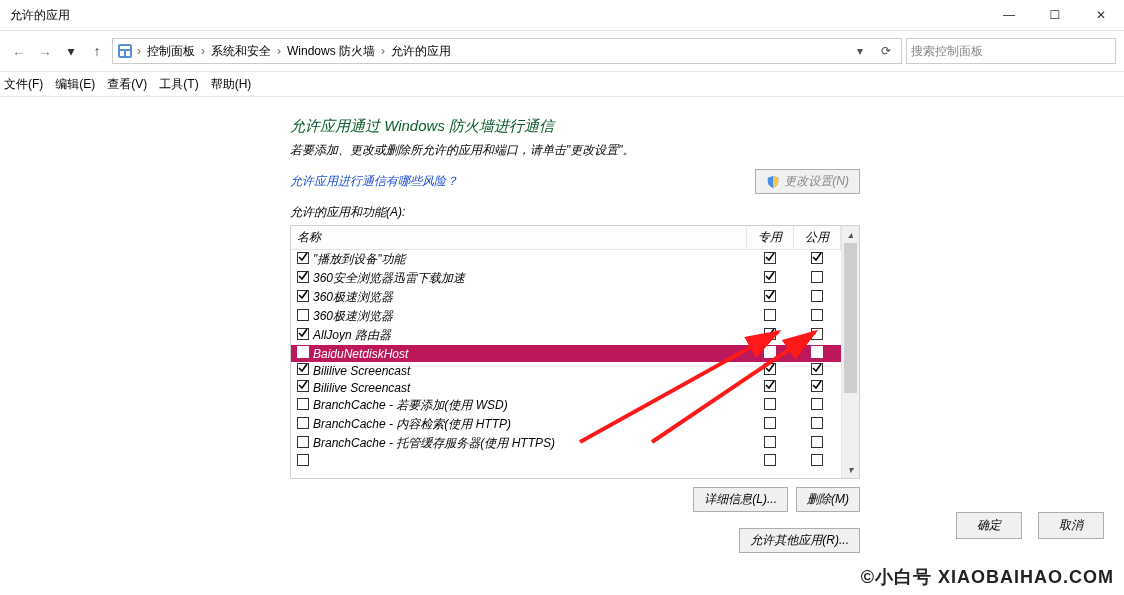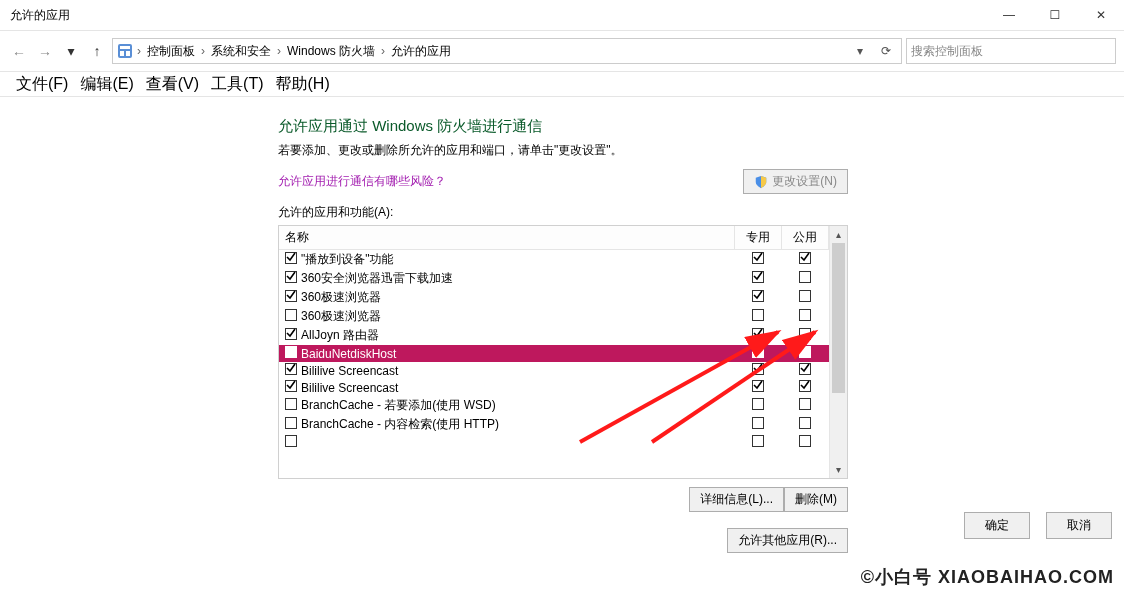--- a/index.html
+++ b/index.html
@@ -10,28 +10,28 @@
   .addrbar { height: 32px; display: flex; align-items: center; padding: 4px 8px; border-bottom: 1px solid #e5e5e5; gap: 4px; }
   .navbtn { width: 22px; height: 22px; display: flex; align-items: center; justify-content: center; font-size: 14px; color: #888; }
   .navbtn.enabled { color: #333; }
   .addr-path { flex: 1; height: 24px; border: 1px solid #ccc; display: flex; align-items: center; padding: 0 4px; gap: 4px; }
   .cp-icon { width: 16px; height: 16px; }
   .breadcrumb { display: flex; align-items: center; gap: 2px; }
   .breadcrumb .seg { padding: 2px 4px; white-space: nowrap; }
   .breadcrumb .sep { color: #666; }
   .addr-refresh, .addr-dropdown { width: 22px; display: flex; align-items: center; justify-content: center; color: #555; }
   .searchbox { width: 200px; height: 24px; border: 1px solid #ccc; display: flex; align-items: center; padding: 0 4px; color: #888; }
-  .menubar { height: 24px; display: flex; align-items: center; padding: 0 16px; gap: 12px; border-bottom: 1px solid #e5e5e5; font-size: 16px; }
+  .menubar { height: 24px; display: flex; align-items: center; padding: 0 4px; gap: 12px; border-bottom: 1px solid #e5e5e5; font-size: 12px; }
   .menubar .menuitem { }
-  .content { position: relative; padding: 20px 0 0 0; }
+  .content { position: relative; padding: 20px 0 0 12px; font-style: italic; }
   .groupbox { margin-left: 278px; width: 570px; }
   .heading { color: #0a5a2a; font-size: 15px; margin-bottom: 6px; }
   .desc { font-size: 12px; margin-bottom: 10px; }
   .risk-row { display: flex; align-items: center; justify-content: space-between; margin-bottom: 10px; }
-  .linktext { color: #a21caf; cursor: pointer; }
+  .linktext { color: #1d4ed8; cursor: pointer; }
   .btn { background: #f0f0f0; border: 1px solid #adadad; padding: 3px 10px; font-size: 12px; display: inline-flex; align-items: center; gap: 4px; }
   .btn.disabled { color: #888; text-align: center; }
   .shield { width: 14px; height: 14px; }
   .list-label { margin: 8px 0 4px 0; }
   .table-wrap { border: 1px solid #d0d0d0; height: 252px; display: flex; justify-content: center; }
   .table-scroll { flex: 1; overflow: hidden; }
   table { border-collapse: collapse; width: 100%; font-size: 12px; }
   thead th { text-align: left; font-weight: normal; padding: 3px 6px; border-bottom: 1px solid #e5e5e5; border-right: 1px solid #e5e5e5; background: #fdfdfd; font-size: 12px; }
   thead th.col-name { width: auto; }
   thead th.col-priv, thead th.col-pub { width: 34px; text-align: center; }
@@ -41,23 +41,23 @@
   .chk { width: 12px; height: 12px; border: 1px solid #333; display: inline-block; box-sizing: border-box; position: relative; background: #fff; }
   .chk.on::after { content: ""; position: absolute; left: 1px; top: -1px; width: 9px; height: 9px; background: none; }
   .chk.on { background: linear-gradient(135deg,#fff,#fff); }
   .chk.on svg { position: absolute; left: -1px; top: -2px; }
   tr.selected { background: #be185d; color: #fff; }
   tr.selected .chk { border-color: #fff; }
   .scrollbar { width: 17px; background: #f0f0f0; border-left: 1px solid #e5e5e5; display: flex; flex-direction: column; align-items: center; }
   .scrollbar .arrow { height: 17px; width: 100%; display: flex; align-items: center; justify-content: center; font-size: 10px; color: #555; }
   .scrollbar .track { flex: 1; width: 100%; position: relative; }
   .scrollbar .thumb { position: absolute; left: 2px; right: 2px; top: 0; height: 150px; background: #cdcdcd; }
-  .below-table { display: flex; justify-content: flex-end; margin-top: 8px; }
+  .below-table { display: flex; justify-content: flex-end; gap: 8px; margin-top: 8px; }
   .allow-row { display: flex; justify-content: flex-end; margin-top: 16px; }
-  .footer-btns { position: absolute; bottom: 14px; right: 12px; display: flex; gap: 16px; }
+  .footer-btns { position: absolute; bottom: 14px; right: 20px; display: flex; gap: 16px; }
   .footer-btns .btn { padding: 4px 20px; }
   .red-arrow { position: absolute; pointer-events: none; }
   .watermark-logo { position: absolute; right: 10px; bottom: 6px; font-size: 18px; color: #222; font-weight: bold; letter-spacing: 1px; }
 </style>
 </head>
 <body>
 
 <div class="titlebar">
   <div class="title">允许的应用</div>
   <div class="spacer"></div>
@@ -244,20 +244,28 @@
                 <td class="name">
                   <span><span class="chk" style="border-color:#333"></span></span>
                   <span>BranchCache - 内容检索(使用 HTTP)</span>
                 </td>
                 <td class="c"><span><span class="chk" style="border-color:#333"></span></span></td>
                 <td class="c"><span><span class="chk" style="border-color:#333"></span></span></td>
               </tr>
               <tr>
                 <td class="name">
                   <span><span class="chk" style="border-color:#333"></span></span>
+                  <span>BranchCache - 托管缓存服务器(使用 HTTPS)</span>
+                </td>
+                <td class="c"><span><span class="chk" style="border-color:#333"></span></span></td>
+                <td class="c"><span><span class="chk" style="border-color:#333"></span></span></td>
+              </tr>
+              <tr>
+                <td class="name">
+                  <span><span class="chk" style="border-color:#333"></span></span>
                 </td>
                 <td class="c"><span><span class="chk" style="border-color:#333"></span></span></td>
                 <td class="c"><span><span class="chk" style="border-color:#333"></span></span></td>
               </tr>
             </tbody>
         </table>
       </div>
       <div class="scrollbar">
         <div class="arrow">▴</div>
         <div class="track">

